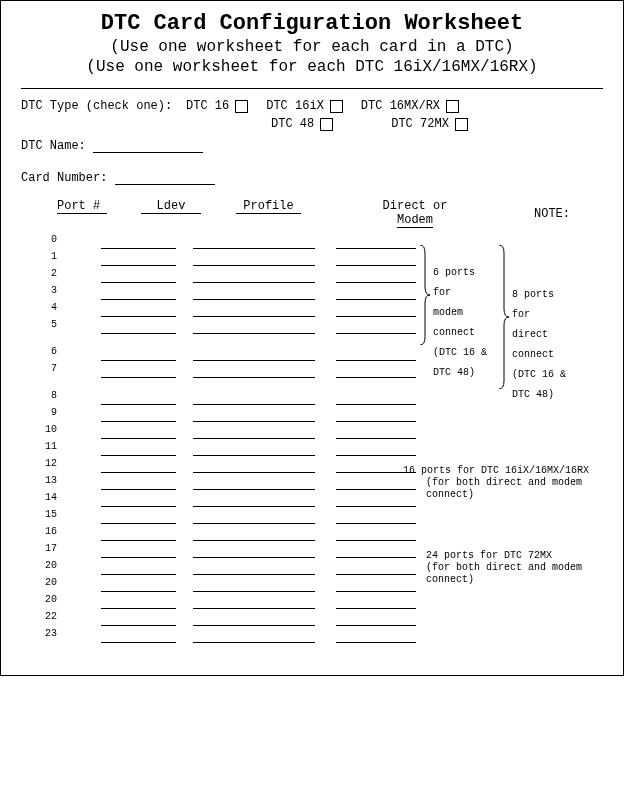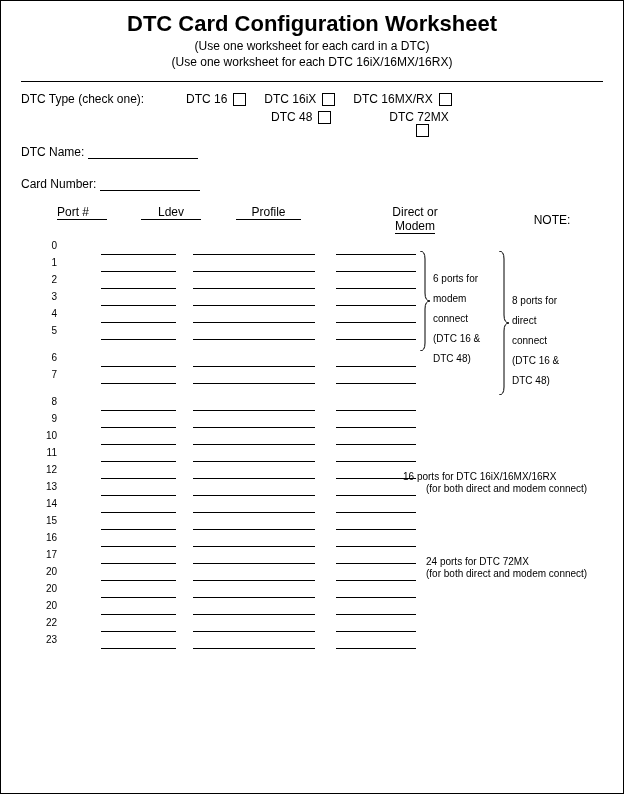--- a/index.html
+++ b/index.html
@@ -1,23 +1,23 @@
 <!DOCTYPE html>
 <html><head>
 <meta charset="utf-8">
 <style>
   * { box-sizing: border-box; }
   body { margin: 0; padding: 0; font-family: Arial, Helvetica, sans-serif; background: #fff; }
-  .page { width: 624px; height: 794px; border: 1px solid #000; position: relative; background: #fff; }
+  .page { width: 624px; height: 676px; border: 1px solid #000; position: relative; background: #fff; font-family: Liberation Mono, monospace; }
   .header { text-align: center; padding-top: 10px; }
   .title { font-size: 22px; font-weight: bold; margin: 0; }
-  .subtitle { font-size: 12px; margin: 2px 8px; }
+  .subtitle { font-size: 16px; margin: 2px 8px; }
   .hr { border-top: 1px solid #000; margin: 12px 20px 10px 20px; }
   .section { padding: 0 20px; font-size: 12px; }
-  .typerow { display: flex; align-items: flex-start; flex-wrap: wrap; }
+  .typerow { display: flex; align-items: flex-end; flex-wrap: wrap; }
   .typelabel { width: 165px; }
   .typeopt { display: inline-flex; align-items: center; margin-right: 18px; }
   .checkbox { display: inline-block; width: 13px; height: 13px; border: 1px solid #000; margin-left: 6px; }
   .row2 { padding-left: 210px; margin-top: 4px; }
   .namefield { margin-top: 8px; }
   .blankline { display: inline-block; border-bottom: 1px solid #000; height: 12px; vertical-align: bottom; }
   .cardnum { margin-top: 18px; }
 
   .tablewrap { position: relative; margin-top: 14px; }
   .colheads { position: relative; height: 34px; margin-left: 36px; }
@@ -69,21 +69,21 @@
       <span class="typeopt">
         <span>DTC 16MX/RX</span>
         <span class="checkbox"></span>
       </span>
     </div>
     <div class="typerow row2" style="padding-left:250px;">
       <span class="typeopt">
         <span>DTC 48</span>
         <span class="checkbox"></span>
       </span>
-      <span class="typeopt" style="margin-left:40px;flex-direction:column;">
+      <span class="typeopt" style="margin-left:40px;">
         <span>DTC 72MX</span>
         <span class="checkbox"></span>
       </span>
     </div>
 
     <div class="namefield">
       <span>DTC Name:</span>
       <span class="blankline" style="width:110px;"></span>
     </div>
 

